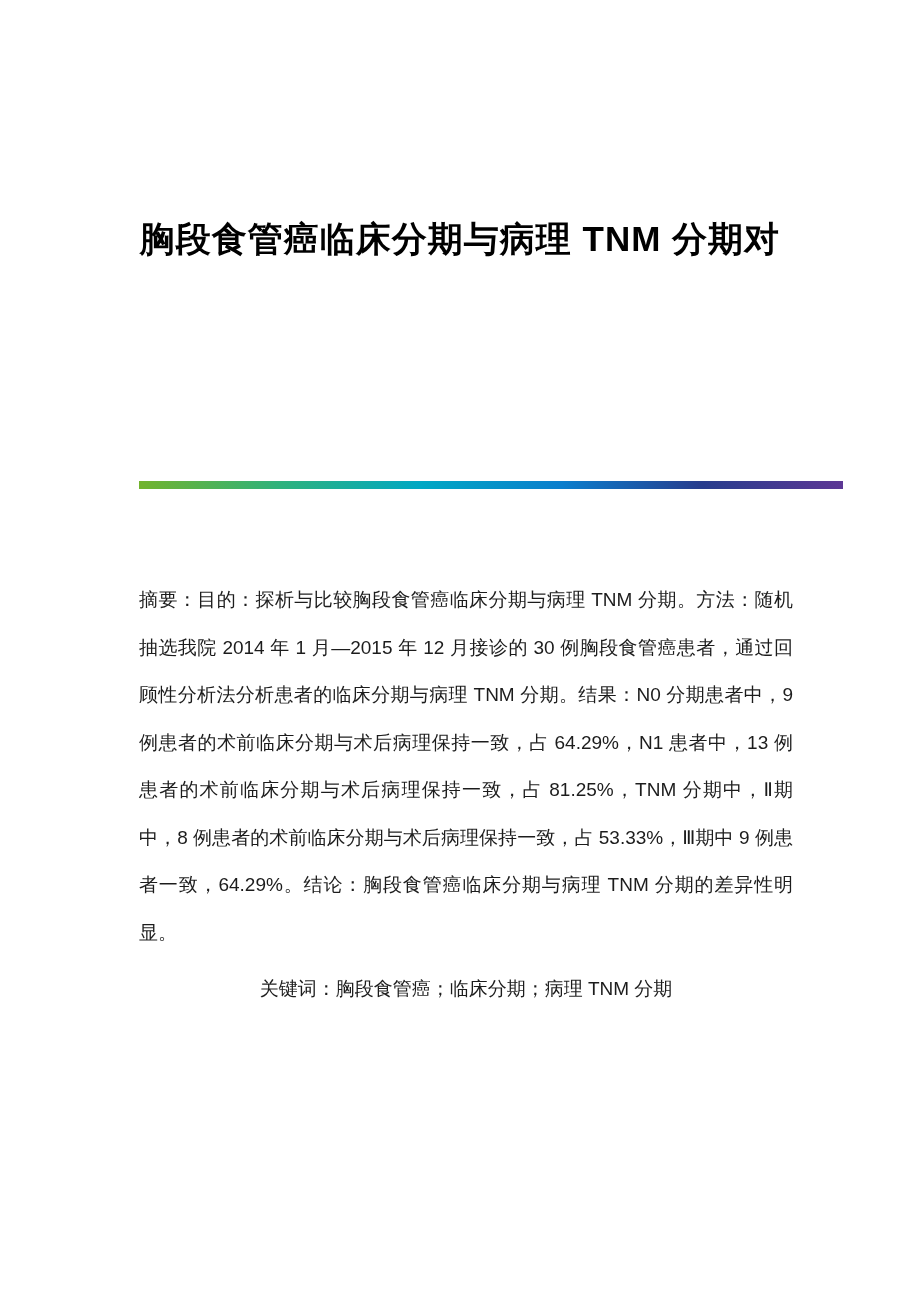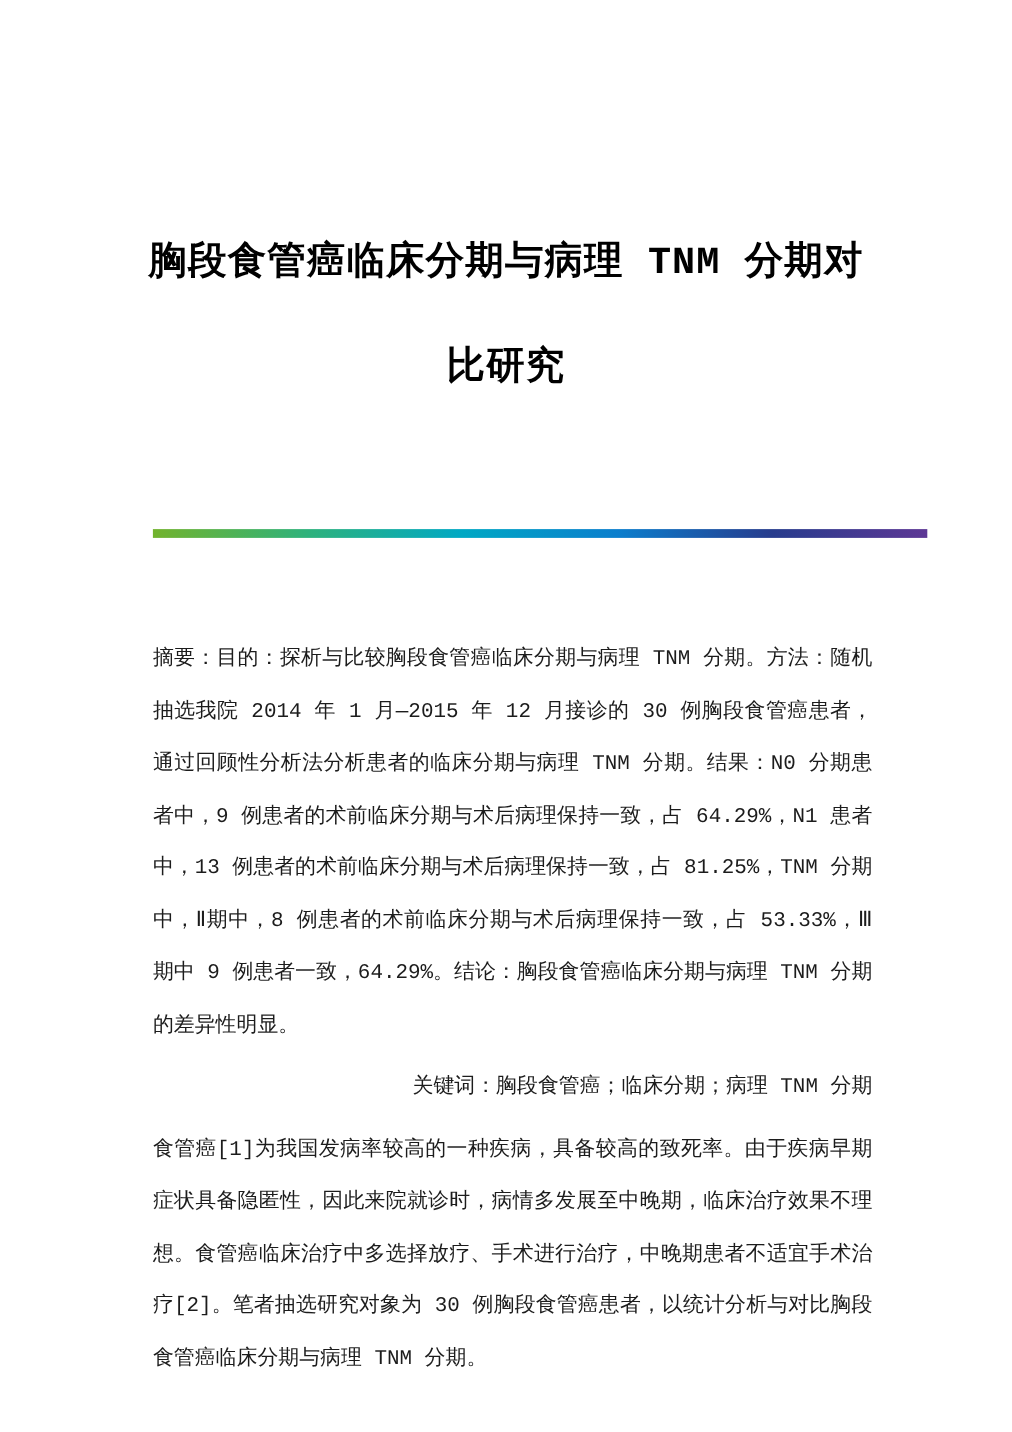--- a/index.html
+++ b/index.html
@@ -6,21 +6,21 @@
     margin: 0;
     padding: 0;
     background: #ffffff;
   }
   .page {
     position: relative;
     width: 920px;
     height: 1302px;
     background: #ffffff;
     overflow: hidden;
-    font-family: Liberation Mono, monospace;
+    font-family: Liberation Sans, sans-serif;
     color: #1a1a1a;
   }
   .title-block {
     position: absolute;
     left: 0;
     top: 191px;
     width: 920px;
     text-align: center;
     font-weight: bold;
     color: #000000;
@@ -50,34 +50,32 @@
     line-height: 47.5px;
     text-align: justify;
     text-justify: inter-ideograph;
     margin: 0 0 9px 0;
     color: #1c1c1c;
   }
   .para:last-child {
     margin-bottom: 0;
   }
   .keywords-para {
-    text-align: right;
+    text-align: center;
   }
 </style>
 </head>
 <body>
 
 <div class="page">
 
   <div class="title-block">
     <div class="title-line">胸段食管癌临床分期与病理 TNM 分期对</div>
-    <div class="title-line">比研究</div>
   </div>
 
   <div class="divider-bar" style="background: linear-gradient(90deg, rgb(114, 179, 45), rgb(46, 178, 124), rgb(0, 168, 196), rgb(11, 126, 205), rgb(39, 60, 141), rgb(93, 55, 149));"></div>
 
   <div class="content">
     <p class="para">摘要：目的：探析与比较胸段食管癌临床分期与病理 TNM 分期。方法：随机抽选我院 2014 年 1 月—2015 年 12 月接诊的 30 例胸段食管癌患者，通过回顾性分析法分析患者的临床分期与病理 TNM 分期。结果：N0 分期患者中，9 例患者的术前临床分期与术后病理保持一致，占 64.29%，N1 患者中，13 例患者的术前临床分期与术后病理保持一致，占 81.25%，TNM 分期中，Ⅱ期中，8 例患者的术前临床分期与术后病理保持一致，占 53.33%，Ⅲ期中 9 例患者一致，64.29%。结论：胸段食管癌临床分期与病理 TNM 分期的差异性明显。</p>
     <p class="para keywords-para">关键词：胸段食管癌；临床分期；病理 TNM 分期</p>
-    <p class="para">食管癌[1]为我国发病率较高的一种疾病，具备较高的致死率。由于疾病早期症状具备隐匿性，因此来院就诊时，病情多发展至中晚期，临床治疗效果不理想。食管癌临床治疗中多选择放疗、手术进行治疗，中晚期患者不适宜手术治疗[2]。笔者抽选研究对象为 30 例胸段食管癌患者，以统计分析与对比胸段食管癌临床分期与病理 TNM 分期。</p>
   </div>
 
 </div>
 
 </body></html>

